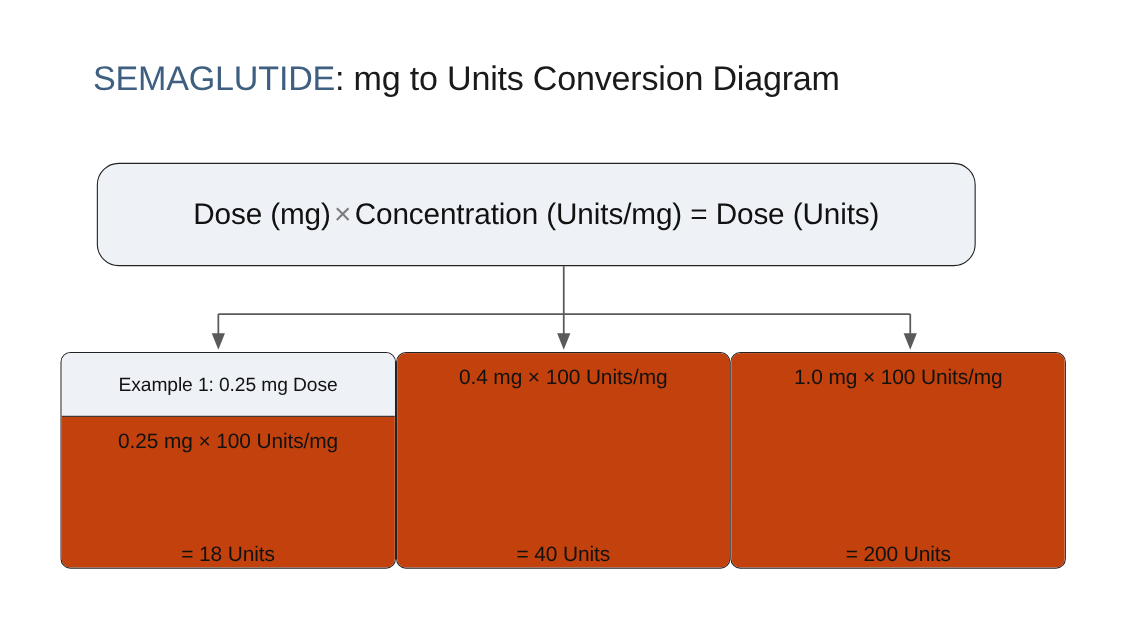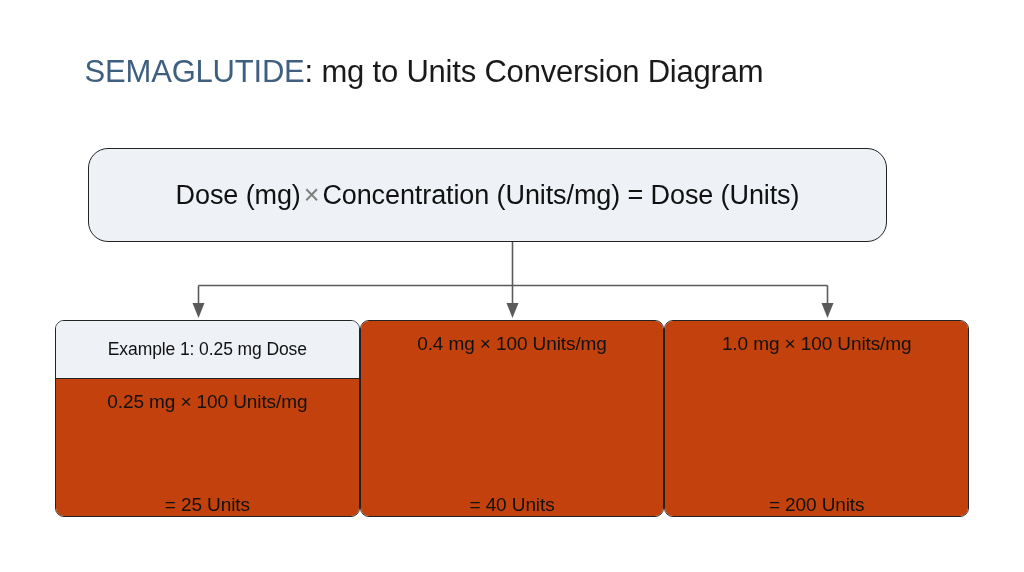--- a/index.html
+++ b/index.html
@@ -166,21 +166,21 @@
       <polygon points="821.5,303 833.5,303 827.5,318"></polygon>
     </g>
   </svg>
 
   <div class="cards">
 
     <div class="card">
       <div class="card-header">Example 1: 0.25 mg Dose</div>
       <div class="card-body">
         <div class="card-line line-1">0.25 mg × 100 Units/mg</div>
-        <div class="card-line line-2">= 25 Units</div>
+        <div class="card-line line-2">= 18 Units</div>
       </div>
     </div>
 
     <div class="card">
       <div class="card-body">
         <div class="card-line line-1">0.4 mg × 100 Units/mg</div>
         <div class="card-line line-2">= 40 Units</div>
       </div>
     </div>
 

